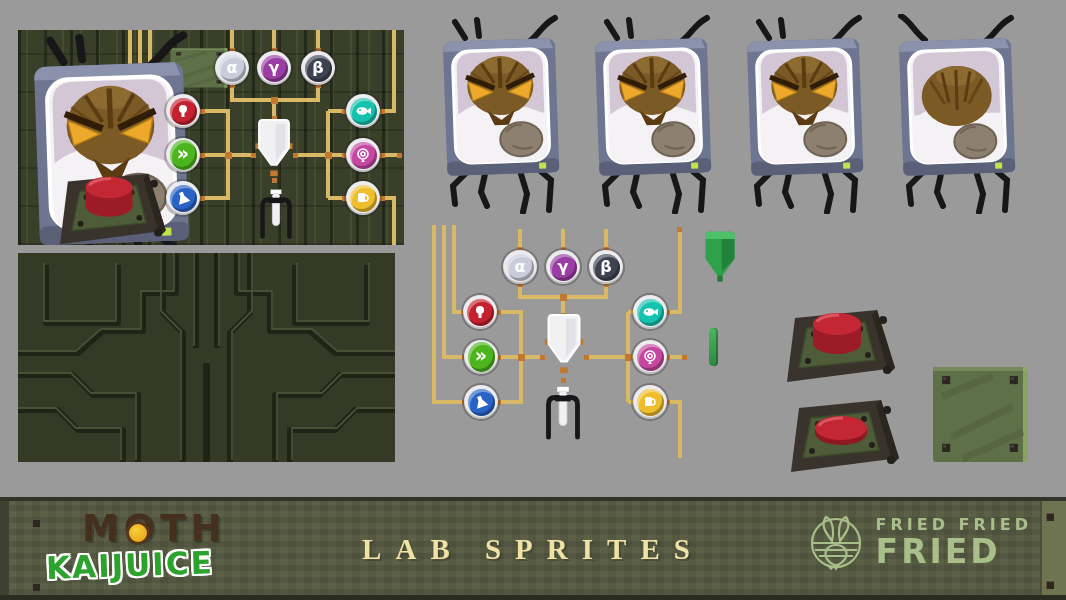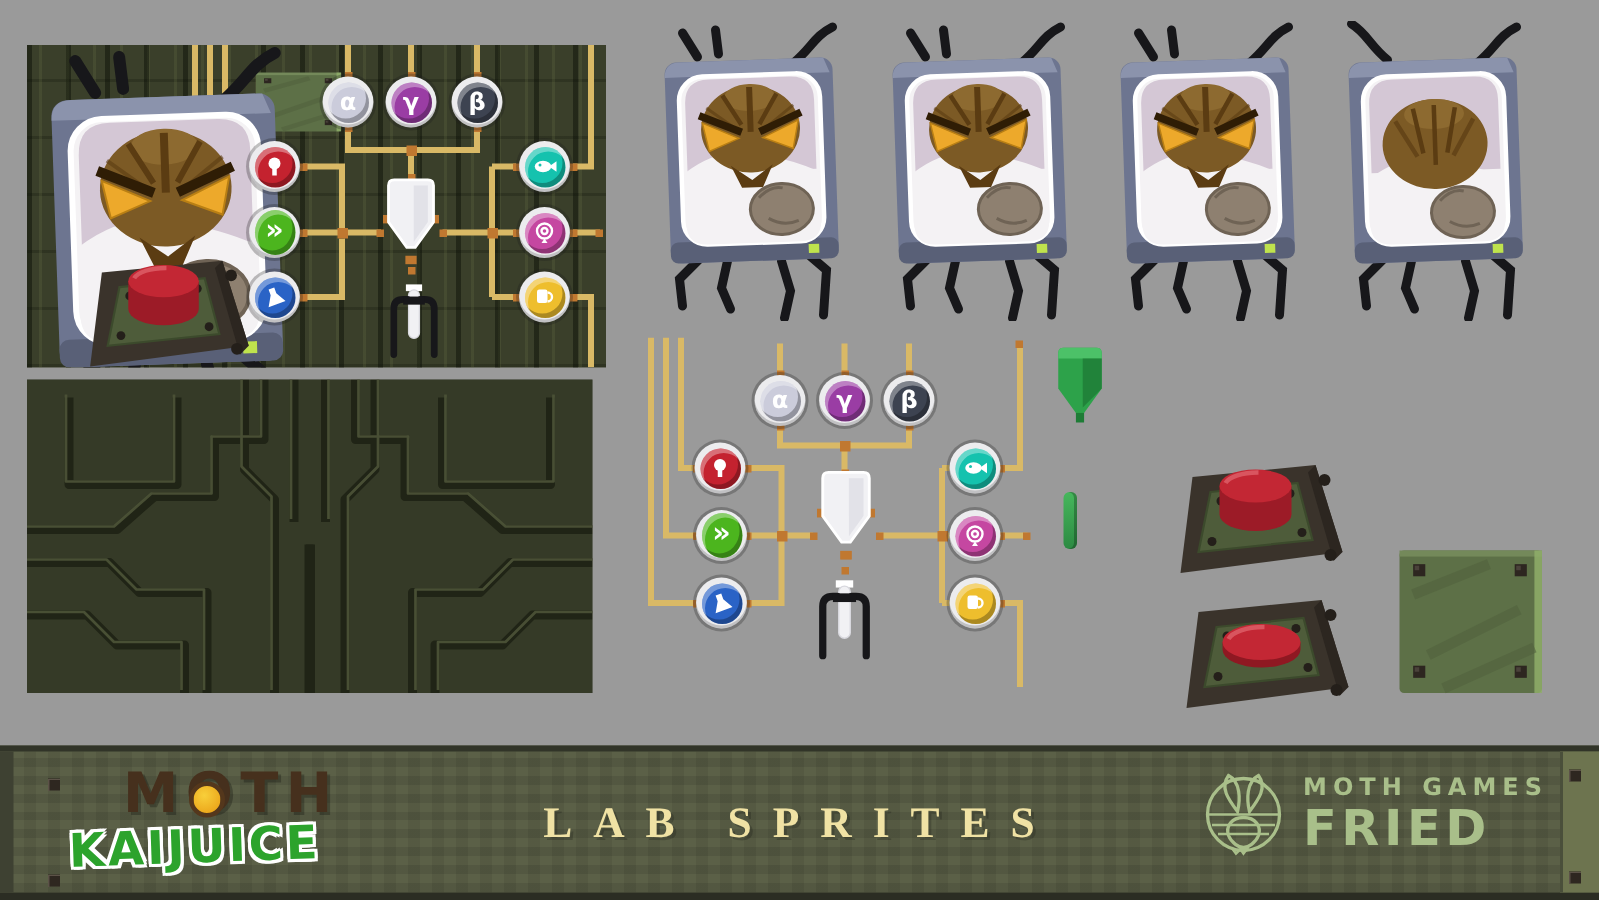--- a/index.html
+++ b/index.html
@@ -516,19 +516,19 @@
     <div class="studio">
       <svg width="56" height="56" viewBox="-28 -28 56 56" fill="none" stroke="#a9bf8a" stroke-width="2.2">
         <circle cx="0" cy="0" r="24"></circle>
         <path d="M-23,0 H23 M-21,7 H21 M-17,13 H17" stroke-width="1.8"></path>
         <path d="M-4,-2 C-10,-10 -16,-18 -10,-26 C-2,-22 -2,-10 -4,-2 Z"></path>
         <path d="M4,-2 C10,-10 16,-18 10,-26 C2,-22 2,-10 4,-2 Z"></path>
         <path d="M0,2 c-8,0 -12,6 -10,12 c2,5 7,8 10,8 c3,0 8,-3 10,-8 c2,-6 -2,-12 -10,-12 z"></path>
         <path d="M-8,22 l3,4 l3,-3 l2,3 l3,-4" stroke-width="1.8"></path>
       </svg>
       <div class="studio-text">
-        <span class="studio-line1">MOTH GAMES</span>
+        <span class="studio-line1">FRIED FRIED</span>
         <span class="studio-line2">FRIED</span>
       </div>
     </div>
   </div>
 
 </div>
 
 </body></html>

